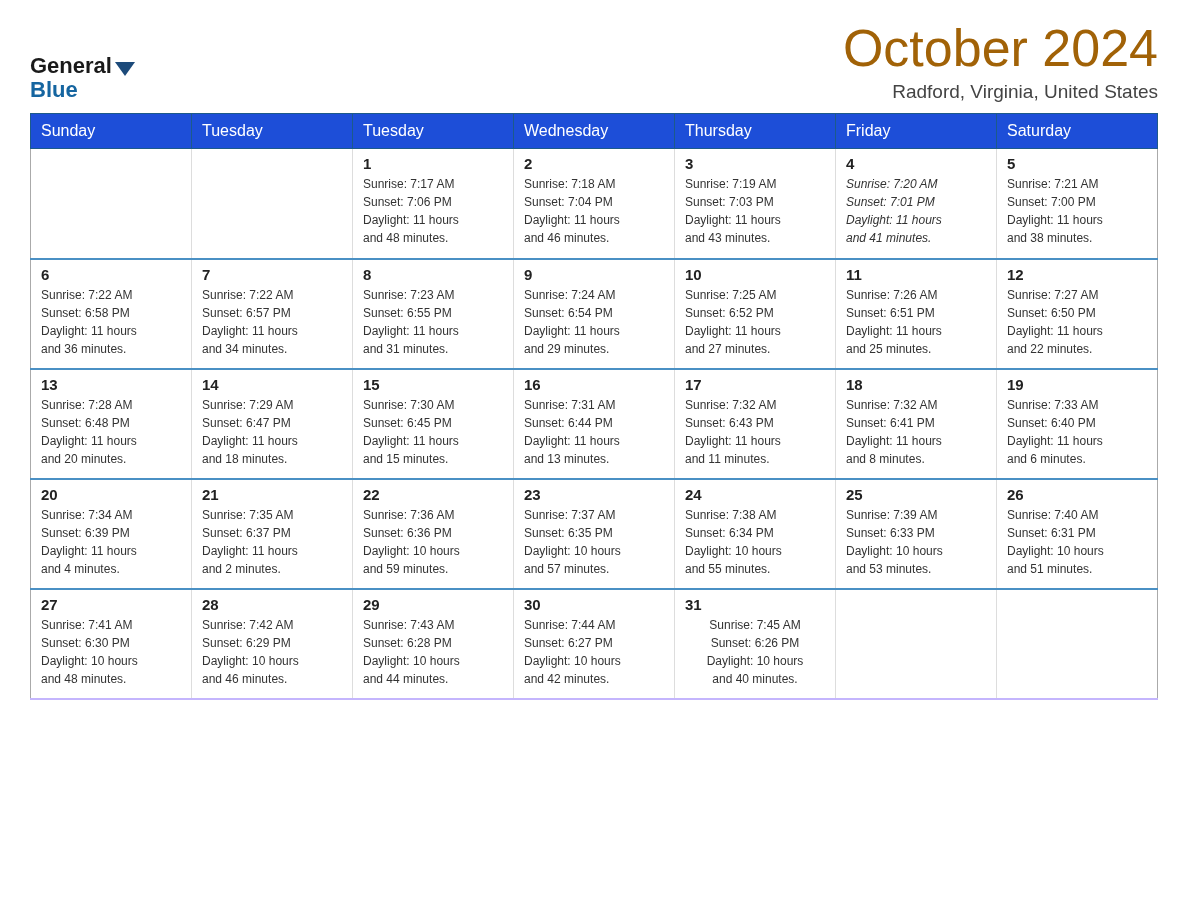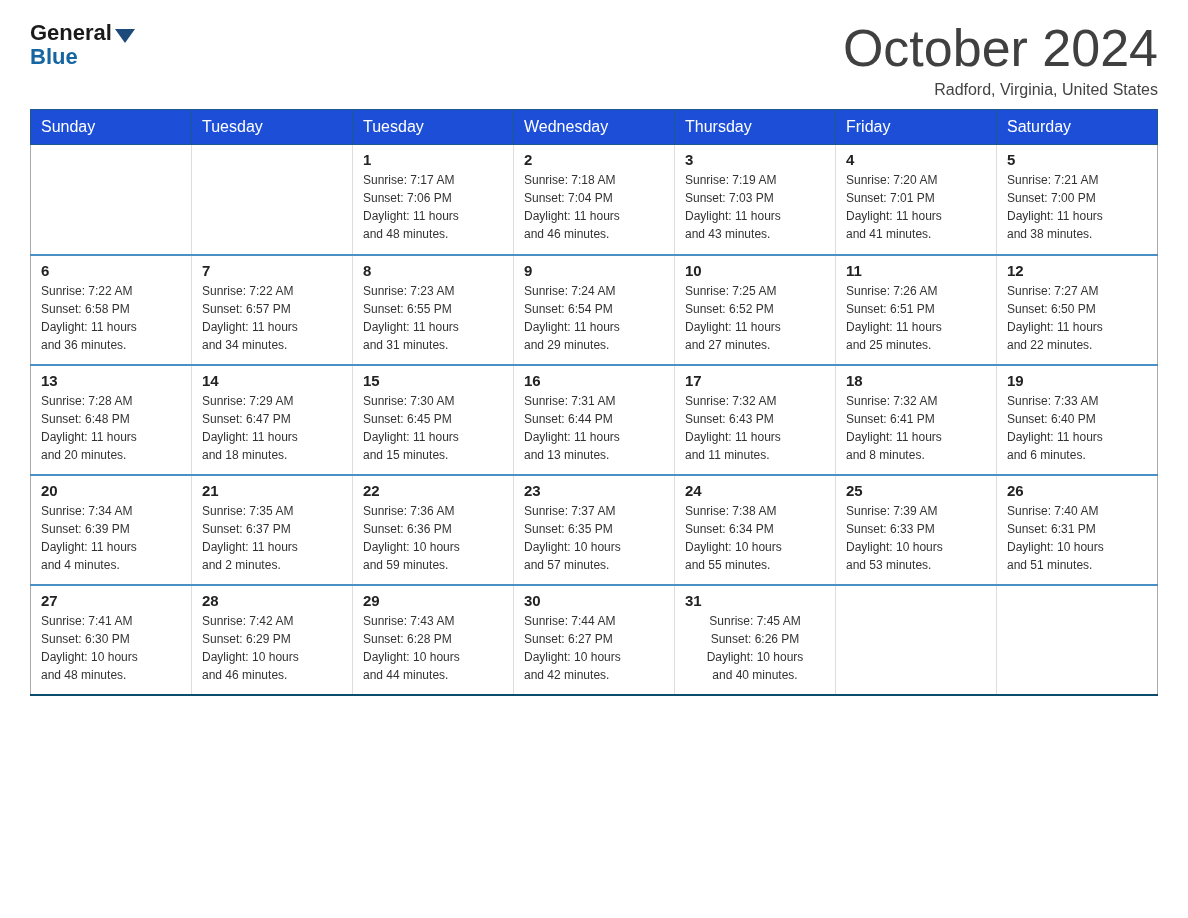--- a/index.html
+++ b/index.html
@@ -6,21 +6,21 @@
     body {
       font-family: Arial, sans-serif;
       background: #fff;
       width: 1188px;
       min-height: 918px;
       padding: 20px 30px;
     }
     .header {
       display: flex;
       justify-content: space-between;
-      align-items: flex-start;
+      align-items: flex-end;
       margin-bottom: 10px;
     }
     .logo {
       display: flex;
       flex-direction: column;
       align-items: flex-start;
     }
     .logo-general {
       font-size: 22px;
       font-weight: bold;
@@ -45,25 +45,25 @@
       font-weight: bold;
       color: #1565a0;
       margin-top: -2px;
     }
     .title-area {
       text-align: right;
     }
     .month-title {
       font-size: 52px;
       font-weight: 300;
-      color: #404040;
+      color: #a16207;
       line-height: 1.1;
     }
     .location {
-      font-size: 16px;
+      font-size: 19px;
       color: #444;
       margin-top: 4px;
     }
     table {
       width: 100%;
       border-collapse: collapse;
       margin-top: 10px;
     }
     thead tr {
       background-color: #1d4ed8;
@@ -101,21 +101,21 @@
       line-height: 1.5;
       color: #333;
     }
     tbody td:first-child {
       border-left: 1px solid #aaa;
     }
     tbody td:last-child {
       border-right: 1px solid #aaa;
     }
     tbody tr:last-child {
-      border-bottom: 2px solid #0c4a6e;
+      border-bottom: 2px solid #c4b5fd;
     }
     .empty-cell {
       background: #fff;
     }
   </style>
 </head>
 <body>
 
 <div class="header">
   <div class="logo">
@@ -163,21 +163,21 @@
         </td>
         <td>
           <span class="day-number">3</span>
           <div class="day-info" style="white-space: pre-line;">Sunrise: 7:19 AM
 Sunset: 7:03 PM
 Daylight: 11 hours
 and 43 minutes.</div>
         </td>
         <td>
           <span class="day-number">4</span>
-          <div class="day-info" style="white-space: pre-line;">Sunrise: 7:20 AM
+          <div class="day-info" style="white-space: pre-line; font-style: italic;">Sunrise: 7:20 AM
 Sunset: 7:01 PM
 Daylight: 11 hours
 and 41 minutes.</div>
         </td>
         <td>
           <span class="day-number">5</span>
           <div class="day-info" style="white-space: pre-line;">Sunrise: 7:21 AM
 Sunset: 7:00 PM
 Daylight: 11 hours
 and 38 minutes.</div>

